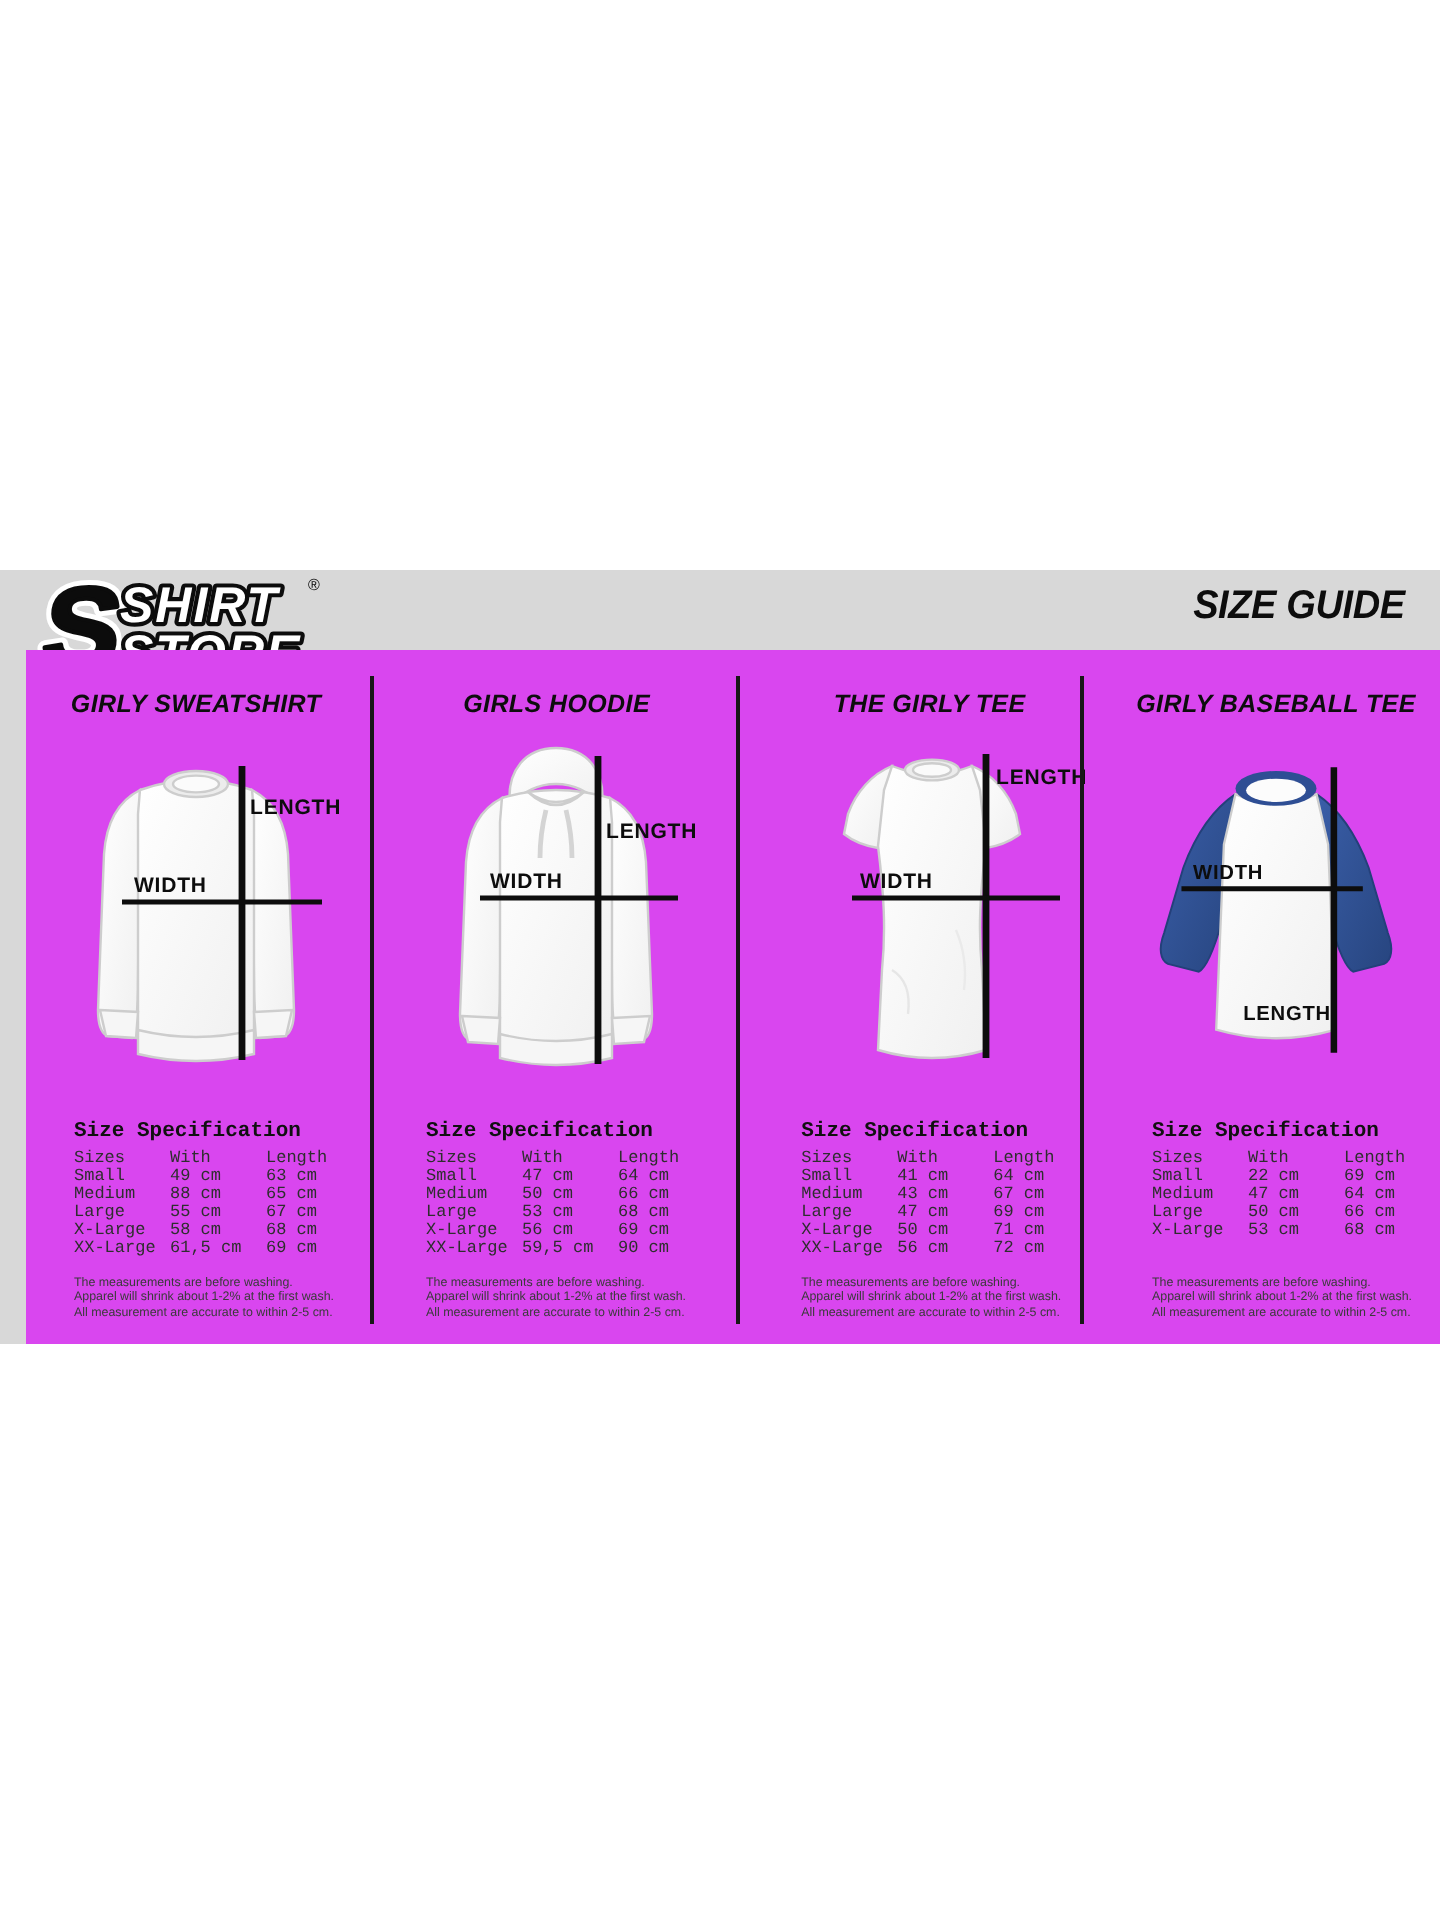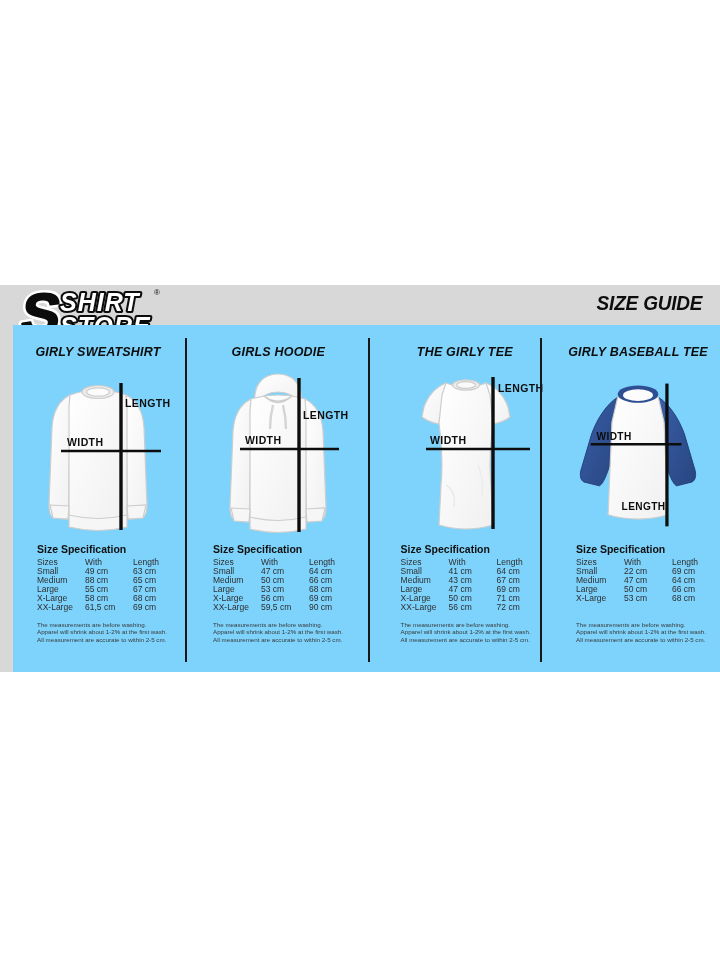--- a/index.html
+++ b/index.html
@@ -4,32 +4,32 @@
 <style>
   html,body{margin:0;padding:0;background:#fff;}
   .page{position:relative;width:720px;height:960px;background:#ffffff;
         font-family:"Liberation Sans",sans-serif;overflow:hidden;}
   .band{position:absolute;left:0;top:285px;width:720px;height:40px;background:#d8d8d8;}
   .size-guide{position:absolute;right:18px;top:292px;font-size:20px;font-weight:bold;
               font-style:italic;color:#0d0d0d;letter-spacing:-0.2px;
               transform:scaleX(.95);transform-origin:right center;}
   .left-strip{position:absolute;left:0;top:325px;width:13px;height:347px;background:#d8d8d8;}
   .logo{position:absolute;left:8px;top:285px;}
-  .content{position:absolute;left:13px;top:325px;width:707px;height:347px;background:#7dd3fc;display:flex;}
+  .content{position:absolute;left:13px;top:325px;width:707px;height:347px;background:#d946ef;display:flex;}
   .divider{position:absolute;top:338px;height:324px;width:2px;background:#171717;}
   .d1{left:185px}.d2{left:368px}.d3{left:540px}
   .col{box-sizing:border-box;position:relative;padding-top:20px;}
   .c1{width:172px;--pad:24px}.c2{width:209px;--pad:30px}.c3{width:200px;--pad:27px}.c4{width:164px;--pad:20px}
   .ptitle{margin:0;height:15px;line-height:15px;text-align:center;font-size:12.5px;
           font-weight:bold;font-style:italic;color:#0d0d0d;letter-spacing:.2px;}
   .fig{margin-top:5px;height:178px;display:flex;justify-content:center;}
   .mlabel{font:bold 10.5px "Liberation Sans",sans-serif;fill:#0d0d0d;letter-spacing:.4px;}
   .garment{stroke:#cdcdcd;stroke-width:1.2;fill:url(#gBody);}
   .mline{stroke:#0d0d0d;}
-  .spec{margin-top:0;height:72px;padding-left:var(--pad);}
+  .spec{margin-top:17px;height:72px;padding-left:var(--pad);font-family:Liberation Mono, monospace;}
   .spec h3{margin:0 0 3px;font-size:10.5px;line-height:12px;font-weight:bold;color:#101010;}
   .trow{display:grid;grid-template-columns:48px 48px auto;font-size:8.5px;line-height:9px;color:#2e2e2e;}
   .notes{margin-top:6px;padding-left:var(--pad);}
   .notes p{margin:0;font-size:6.2px;line-height:7.4px;color:#3a3a3a;white-space:nowrap;}
 </style>
 </head>
 <body>
 
 <div class="page">
 

